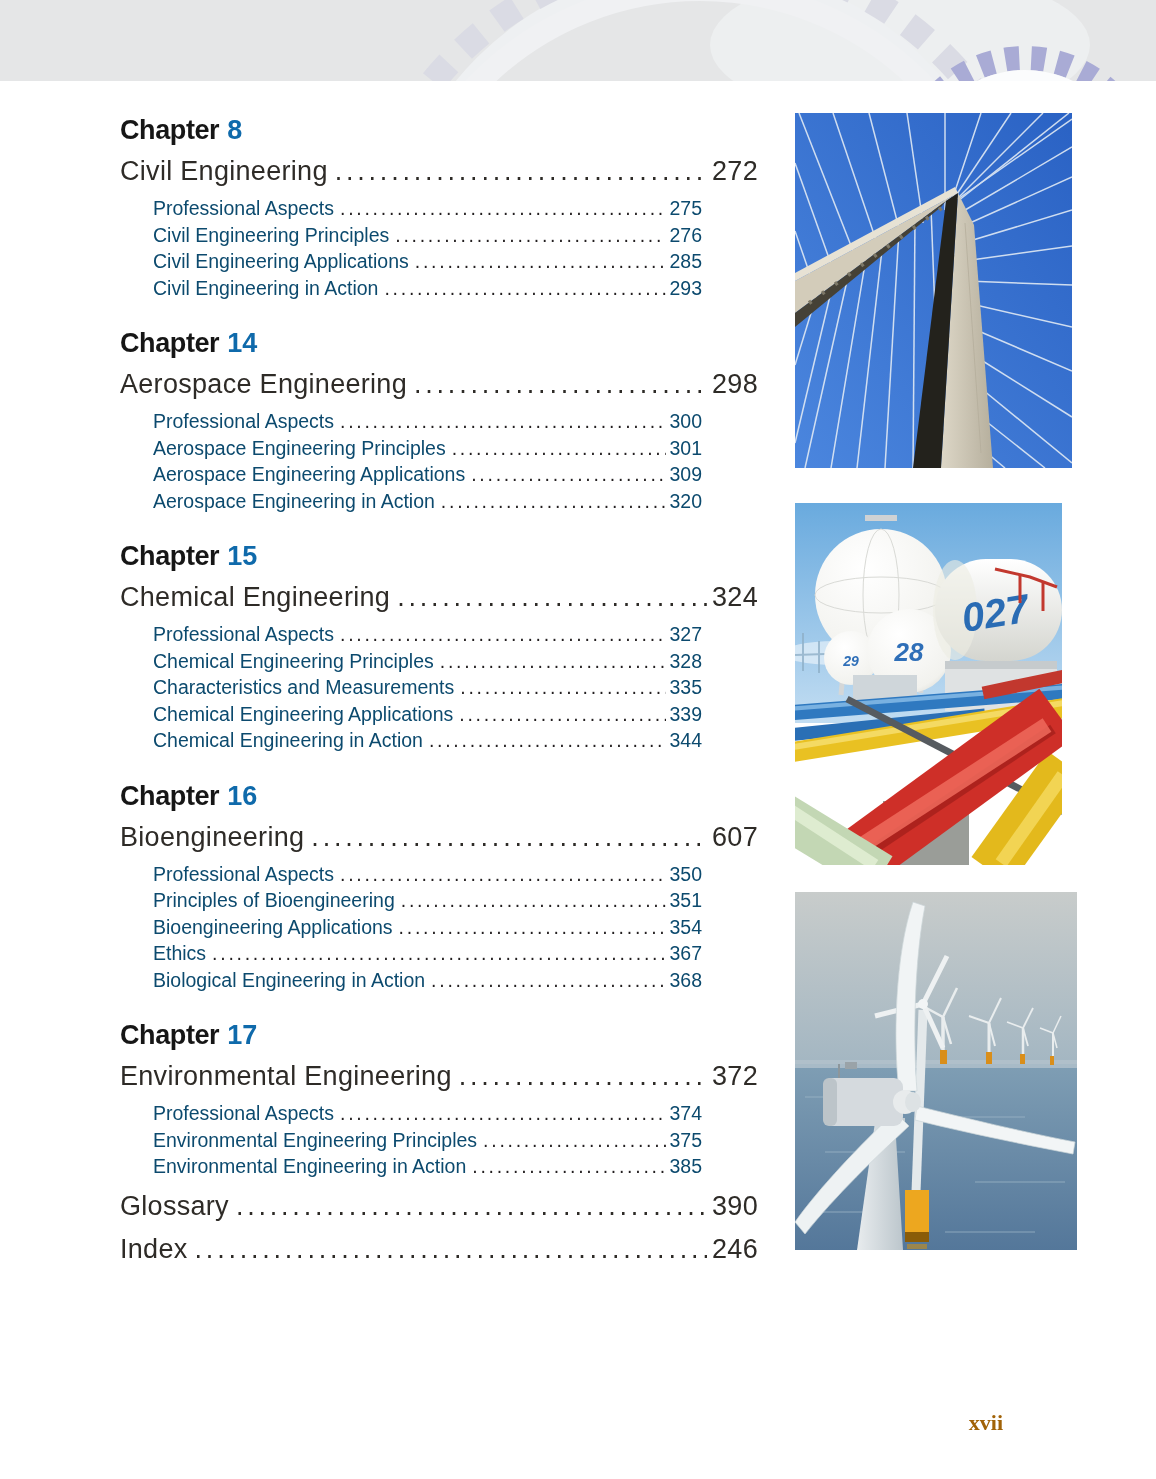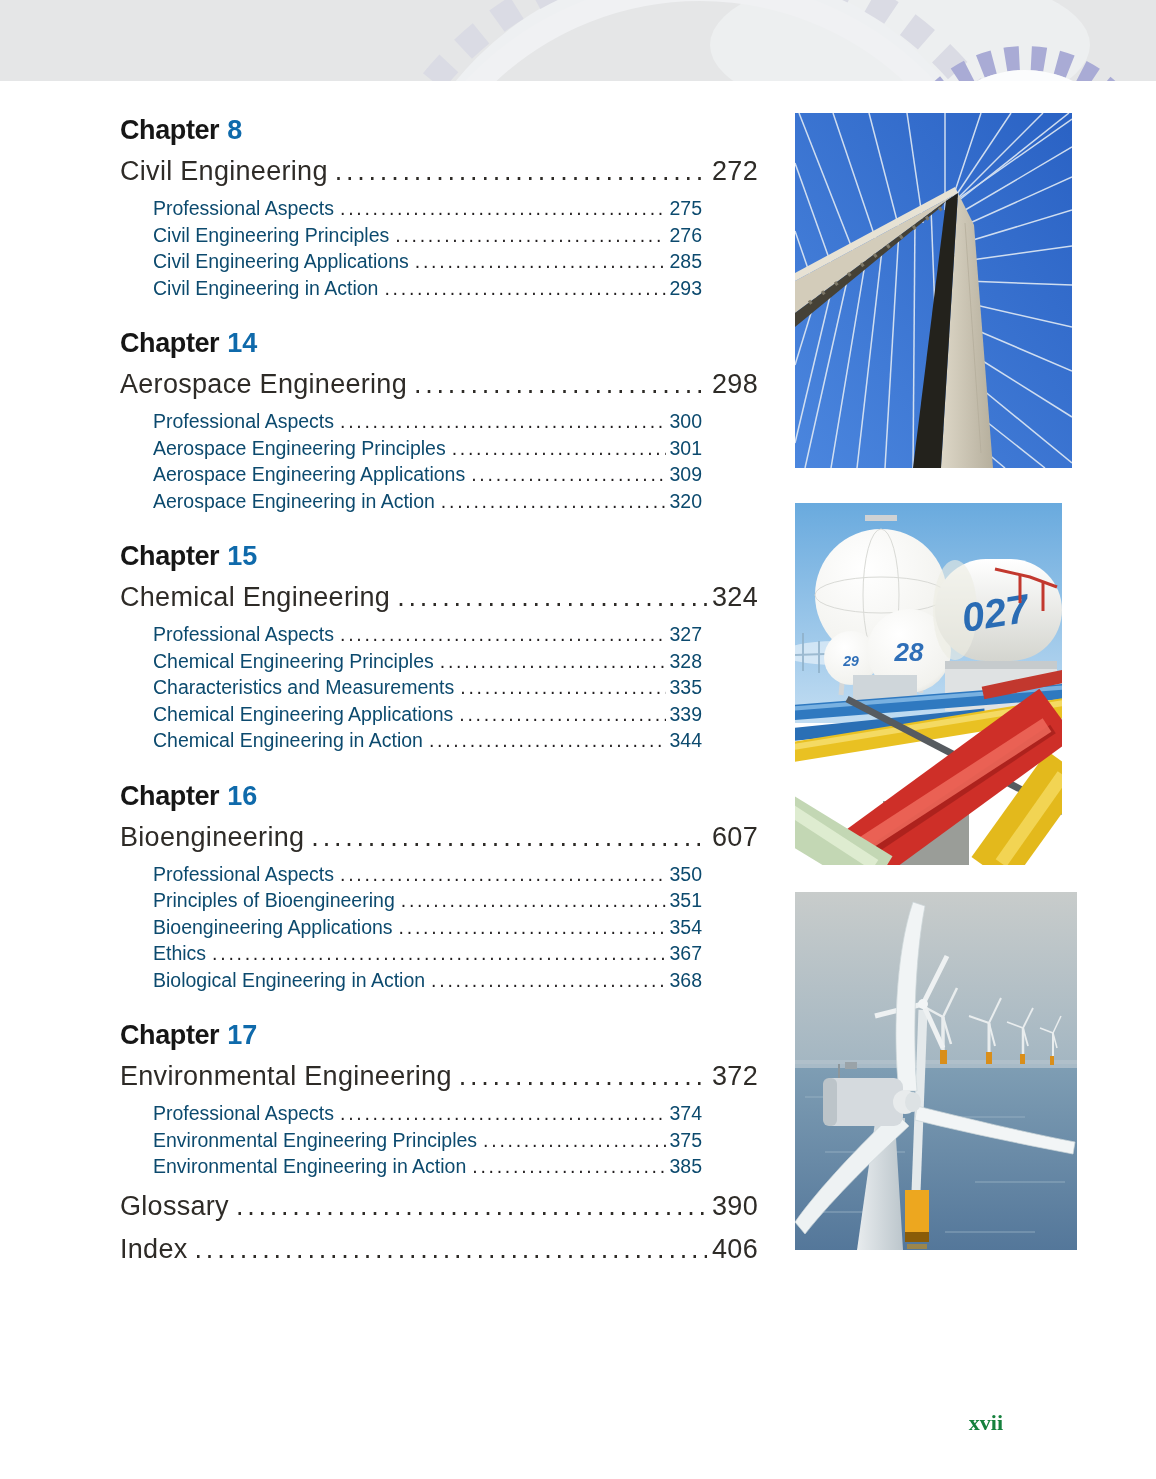--- a/index.html
+++ b/index.html
@@ -30,21 +30,21 @@
 
   
   .photo{position:absolute;left:795px;margin:0;padding:0;overflow:hidden;}
   .photo svg{display:block;width:100%;height:100%;}
   #photo-bridge{top:113px;width:277px;height:355px;}
   #photo-pipes{top:503px;width:267px;height:362px;}
   #photo-wind{top:892px;width:282px;height:358px;}
 
   
   .folio{position:absolute;top:1410px;left:903px;width:100px;text-align:right;
-         font-family:"Liberation Serif",serif;font-weight:600;font-size:22px;color:#15803d;}
+         font-family:"Liberation Serif",serif;font-weight:600;font-size:22px;color:#a16207;}
 </style>
 </head>
 <body>
 
 <div class="page">
 
   <div class="header-band">
     <svg width="1156" height="81" viewBox="0 0 1156 81">
       <rect x="0" y="0" width="1156" height="81" fill="#e5e6e7"></rect>
       <ellipse cx="900" cy="45" rx="190" ry="75" fill="#edeff0"></ellipse>
@@ -212,21 +212,21 @@
 
     <div class="backmatter">
       <div class="row chap-row back-row">
         <span class="t">Glossary</span>
         <span class="leader"></span>
         <span class="p">390</span>
       </div>
       <div class="row chap-row back-row">
         <span class="t">Index</span>
         <span class="leader"></span>
-        <span class="p">406</span>
+        <span class="p">246</span>
       </div>
     </div>
   </section>
 
   <figure class="photo" id="photo-bridge" aria-label="Cable-stayed bridge tower seen from below against a deep blue sky">
     <svg viewBox="0 0 277 355" preserveAspectRatio="none">
       <defs>
         <linearGradient id="b-sky" x1="1" y1="0" x2="0" y2="1">
           <stop offset="0" stop-color="#2a62c4"></stop>
             <stop offset="1" stop-color="#4b86de"></stop>

